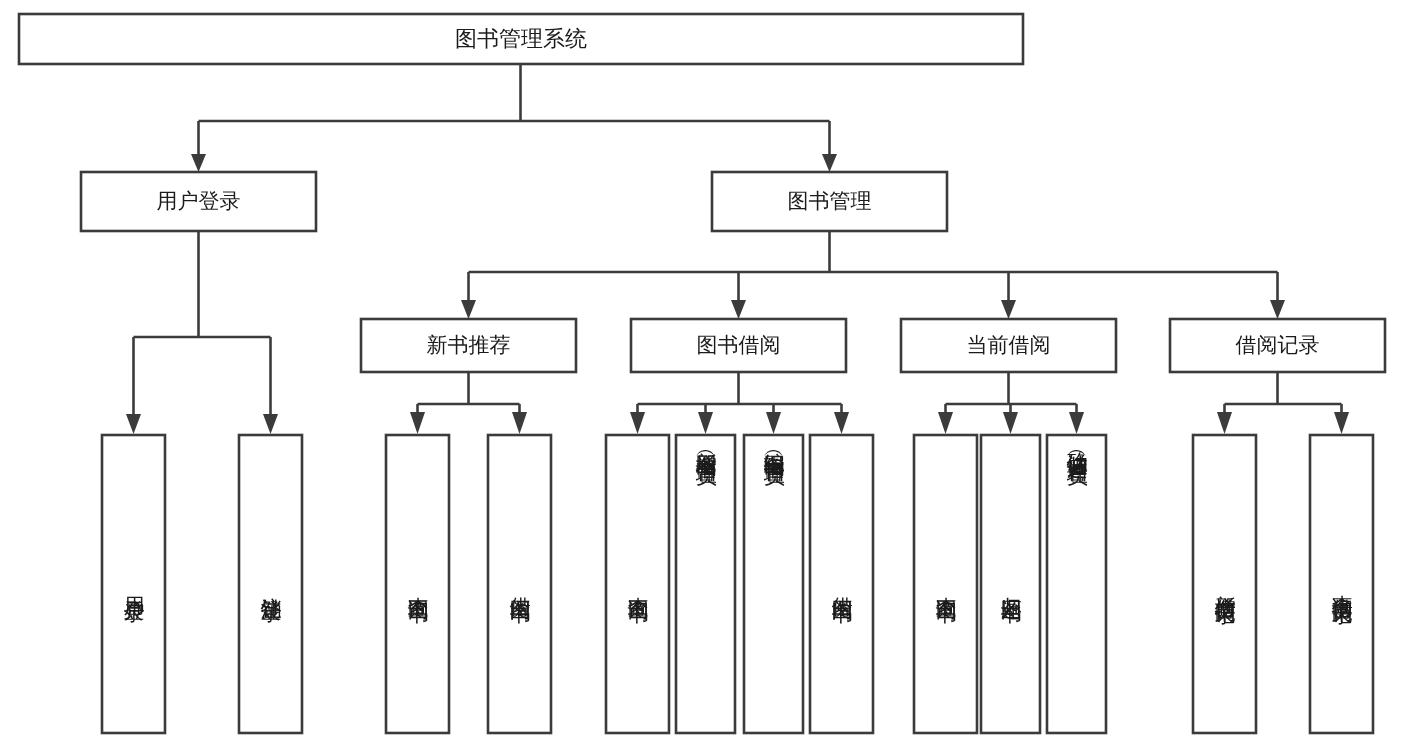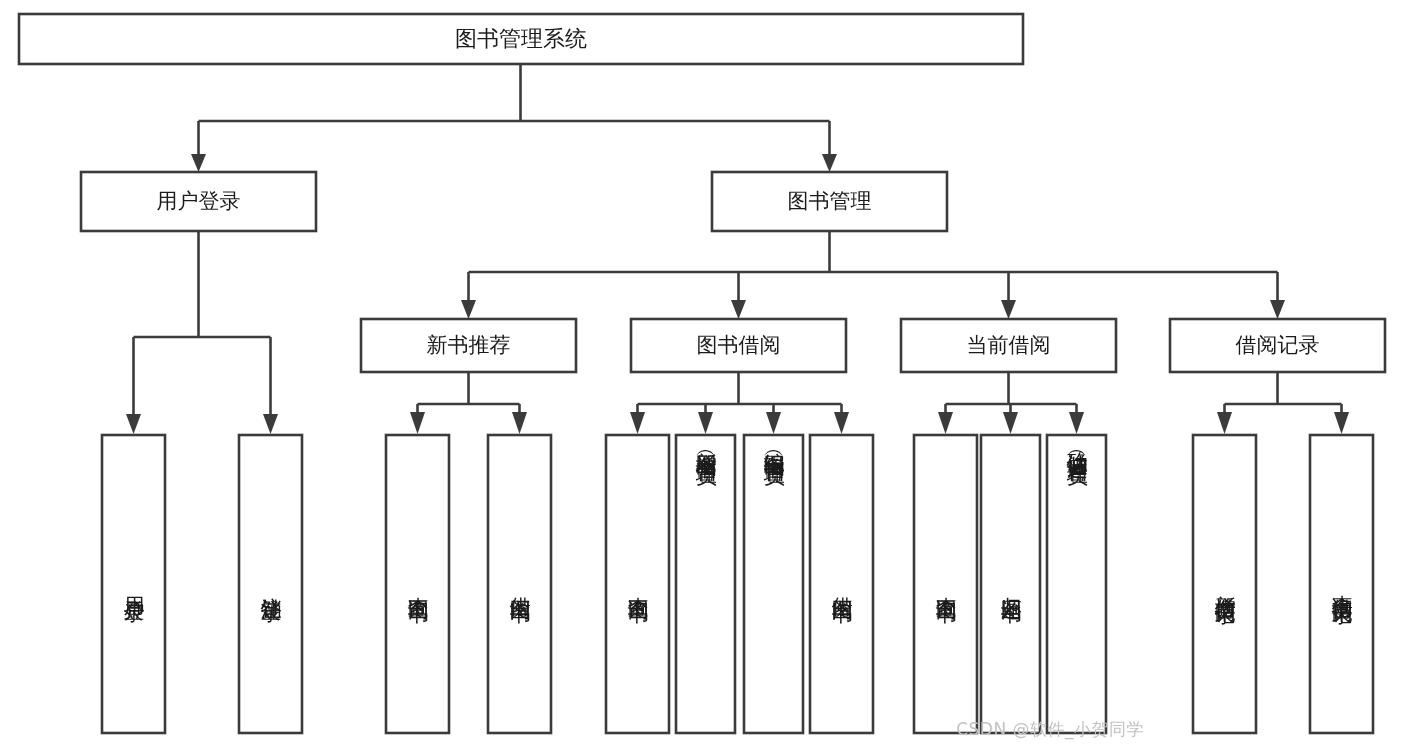--- a/index.html
+++ b/index.html
@@ -236,15 +236,14 @@
   </div>
 
   <div class="vert-label-wrap" style="left:1193px; top:435px; width:63px; height:298px;">
     <span class="vert-label">新增借阅记录</span>
   </div>
 
   <div class="vert-label-wrap" style="left:1310px; top:435px; width:63px; height:298px;">
     <span class="vert-label">查询借阅记录</span>
   </div>
 
-  <div class="watermark">CSDN @软件_小贺同学</div>
 
 </div>
 
 </body></html>

